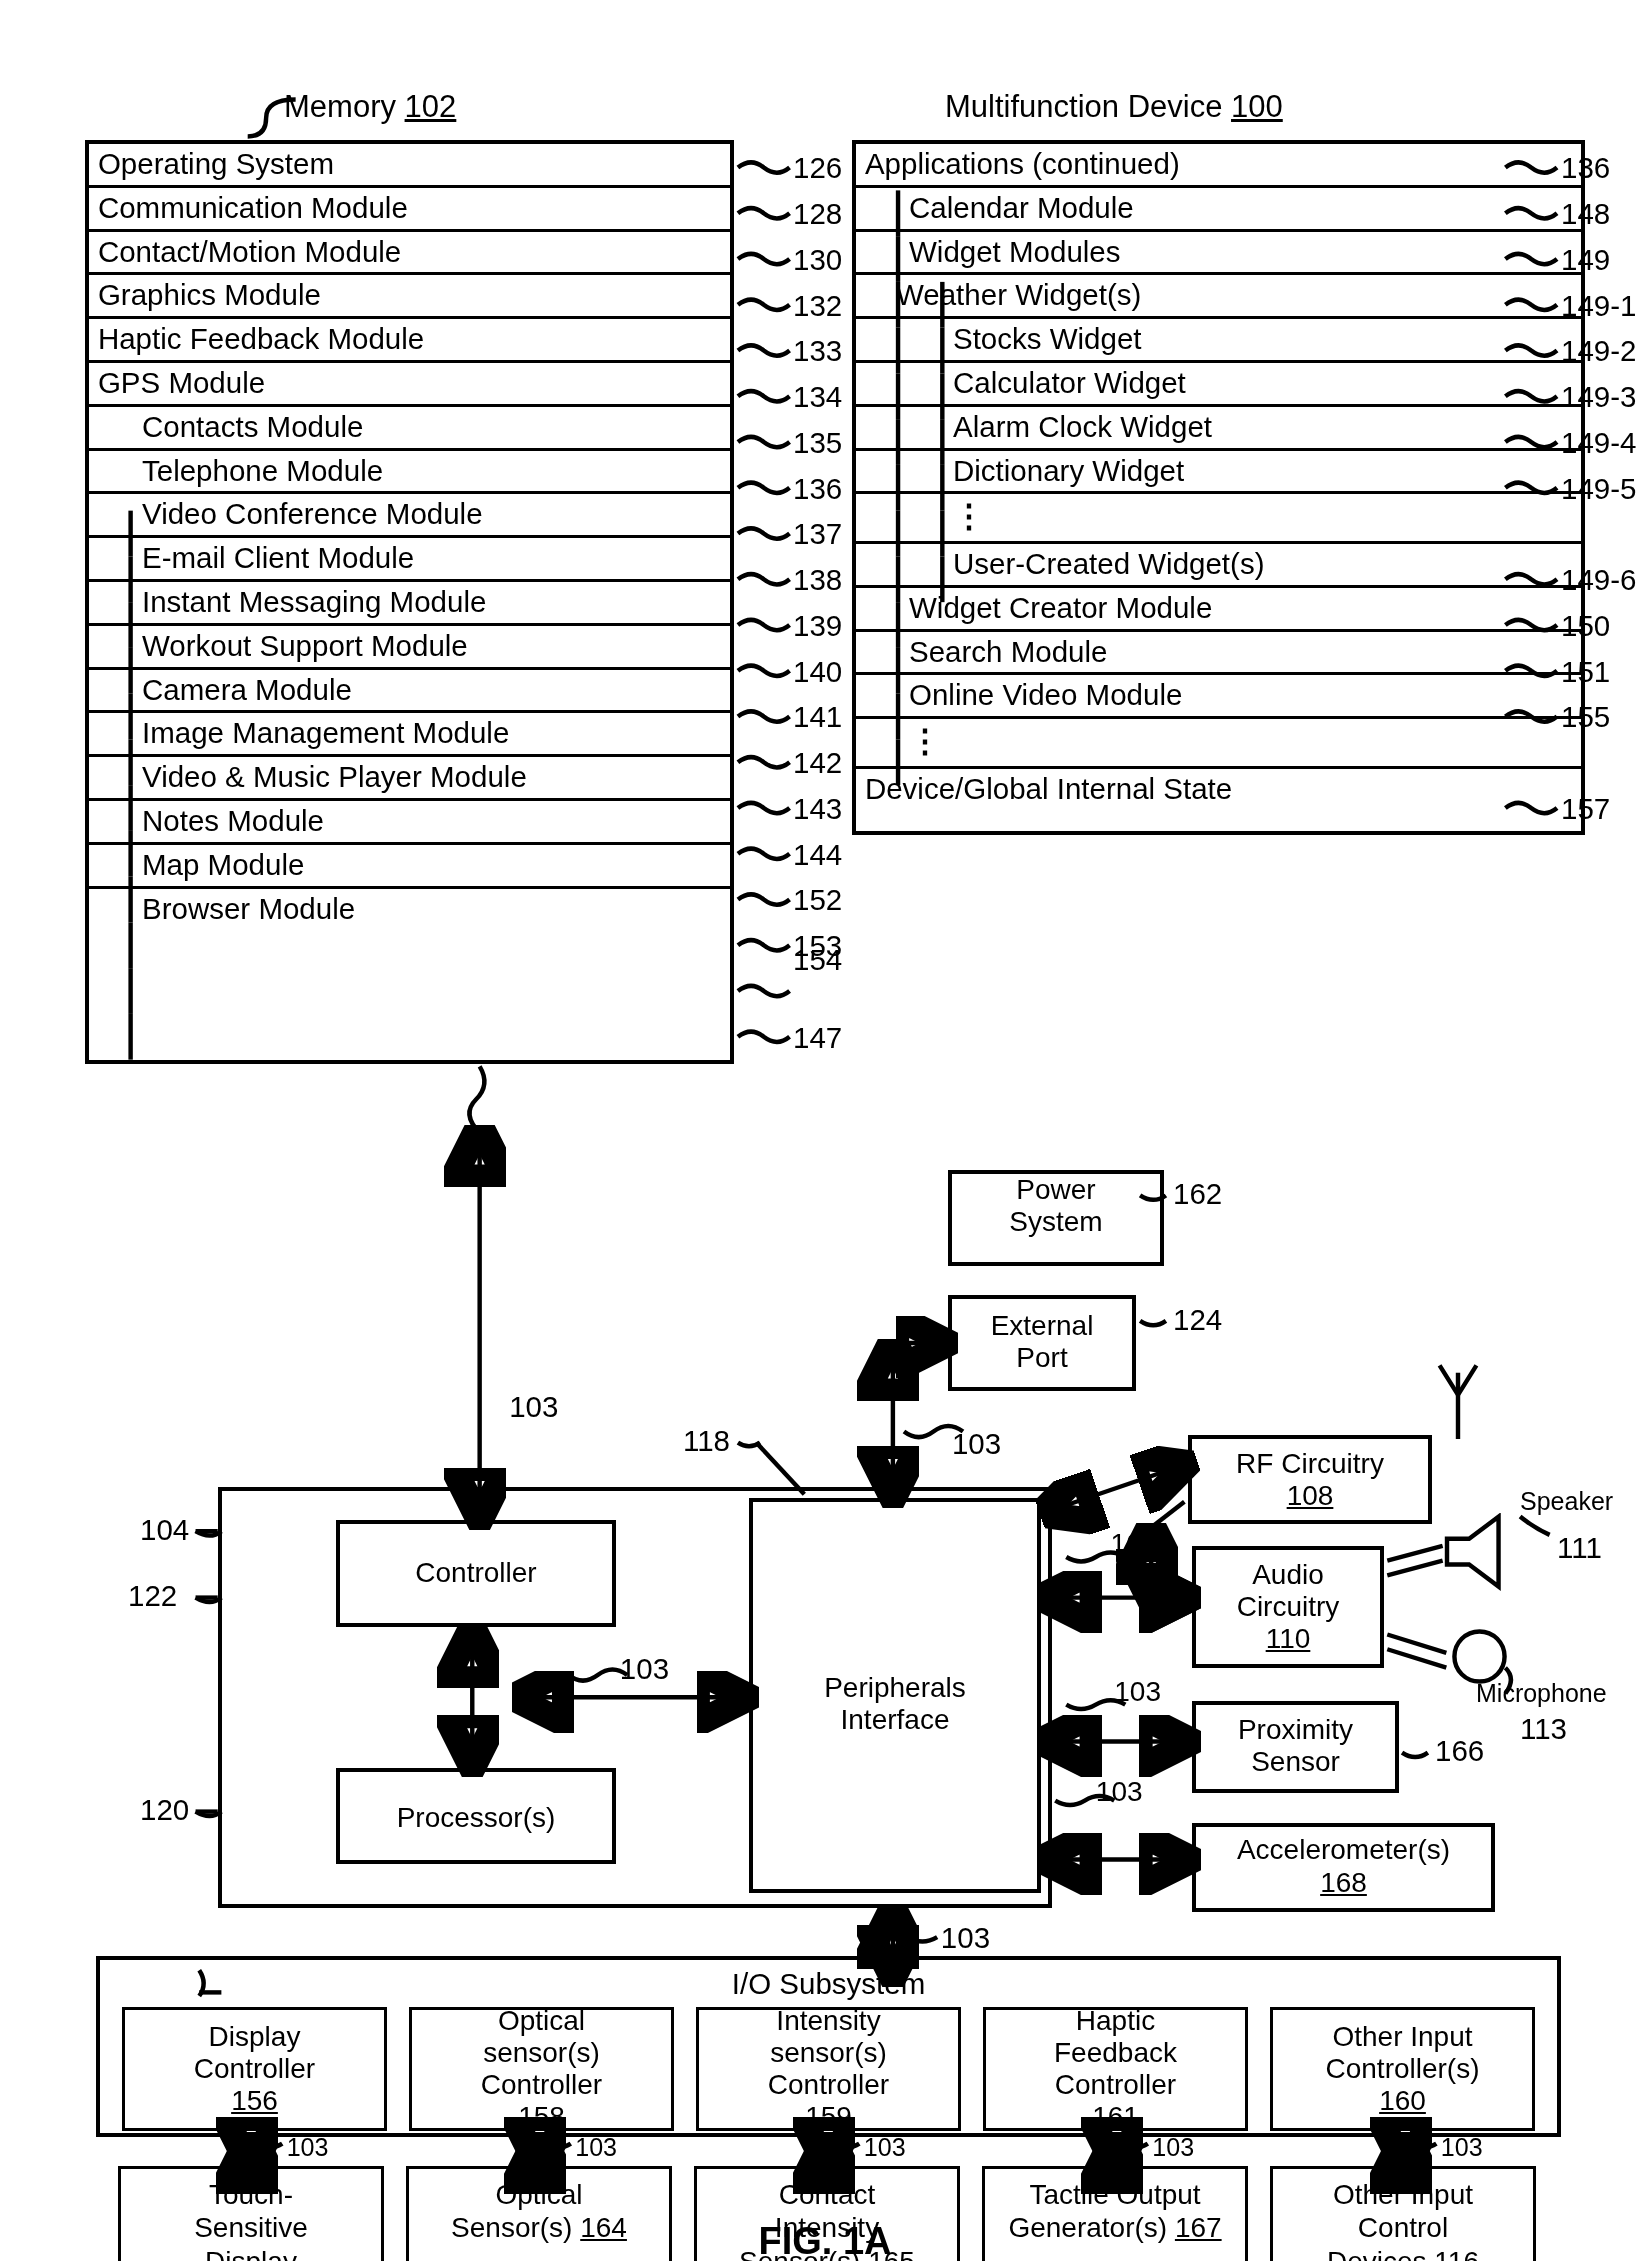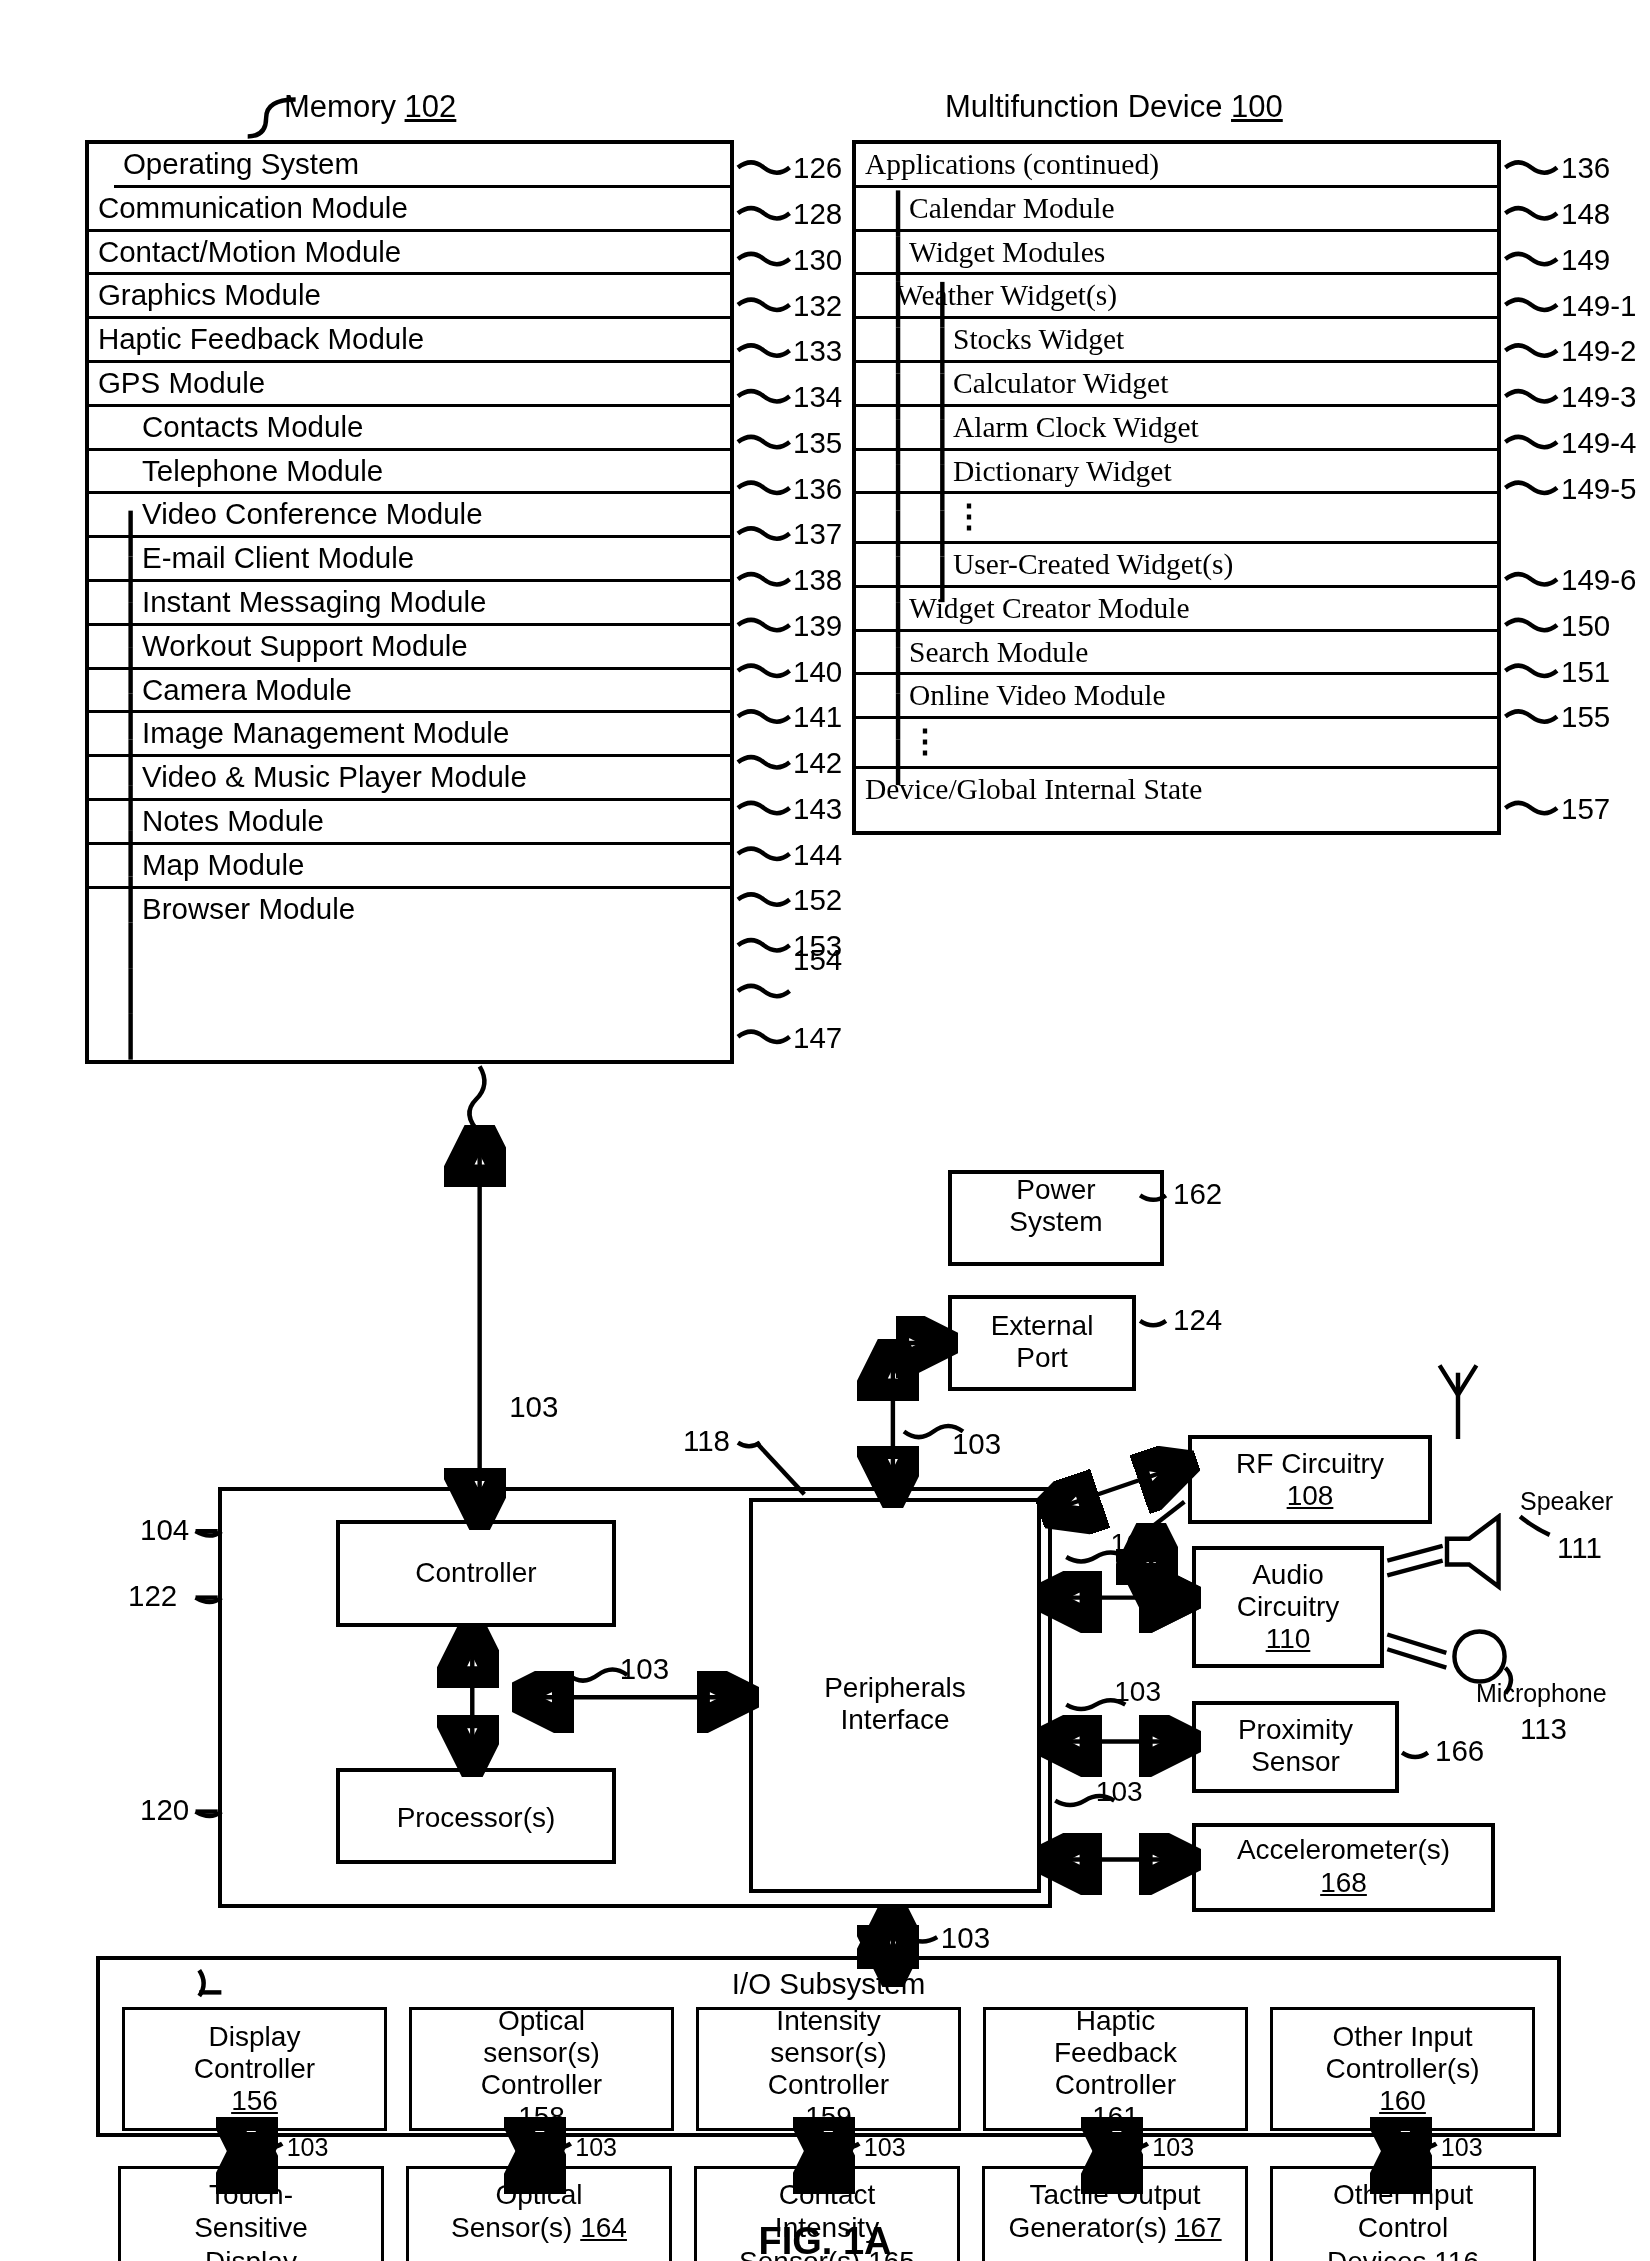--- a/index.html
+++ b/index.html
@@ -61,21 +61,21 @@
 
 <div class="abs title" style="left:284px; top:89px;">
   <span>Memory</span>&nbsp;<span class="u">102</span>
 </div>
 
 <svg class="abs" style="left:244px; top:92px; width:59px; height:52px;" viewBox="0 0 80 70" width="59" height="52">
   <path d="M70 10 Q30 10 30 35 Q30 60 5 60" stroke="#000" stroke-width="6" fill="none"></path>
 </svg>
 
 <div id="memtable" class="abs box" style="left: 85px; top: 140px; width: 649px; height: 924px;">
-    <div class="row" style="padding-left: 8.9px; margin-left: 25px;">Operating System</div>
+    <div class="row" style="padding-left: 8.9px;">Operating System</div>
     <div class="row" style="padding-left: 8.9px;">Communication Module</div>
     <div class="row" style="padding-left: 8.9px;">Contact/Motion Module</div>
     <div class="row" style="padding-left: 8.9px;">Graphics Module</div>
     <div class="row" style="padding-left: 8.9px;">Haptic Feedback Module</div>
     <div class="row" style="padding-left: 8.9px;">GPS Module</div>
     <div class="row" style="padding-left: 53px;">Contacts Module</div>
     <div class="row" style="padding-left: 53px;">Telephone Module</div>
     <div class="row" style="padding-left: 53px;">Video Conference Module</div>
     <div class="row" style="padding-left: 53px;">E-mail Client Module</div>
     <div class="row" style="padding-left: 53px;">Instant Messaging Module</div>
@@ -85,21 +85,21 @@
     <div class="row" style="padding-left: 53px;">Video &amp; Music Player Module</div>
     <div class="row" style="padding-left: 53px;">Notes Module</div>
     <div class="row" style="padding-left: 53px;">Map Module</div>
     <div class="row" style="padding-left: 53px;">Browser Module</div>
   </div>
 
 <div class="abs title" style="left:945px; top:89px;">
   <span>Multifunction Device</span>&nbsp;<span class="u">100</span>
 </div>
 
-<div id="devtable" class="abs box" style="left: 852px; top: 140px; width: 649px; height: 695px; font-family: Liberation Serif, serif;">
+<div id="devtable" class="abs box" style="left: 852px; top: 140px; width: 733px; height: 695px;">
     <div class="row" style="padding-left: 8.9px;">Applications (continued)</div>
     <div class="row" style="padding-left: 53px;">Calendar Module</div>
     <div class="row" style="padding-left: 53px;">Widget Modules</div>
     <div class="row" style="padding-left: 40px;">Weather Widget(s)</div>
     <div class="row" style="padding-left: 97px;">Stocks Widget</div>
     <div class="row" style="padding-left: 97px;">Calculator Widget</div>
     <div class="row" style="padding-left: 97px;">Alarm Clock Widget</div>
     <div class="row" style="padding-left: 97px;">Dictionary Widget</div>
     <div class="row" style="padding-left: 97px; text-align: left; padding-top: 5.9px; padding-bottom: 5.9px;"><span class="vdots">⋮</span></div>
     <div class="row" style="padding-left: 97px;">User-Created Widget(s)</div>

